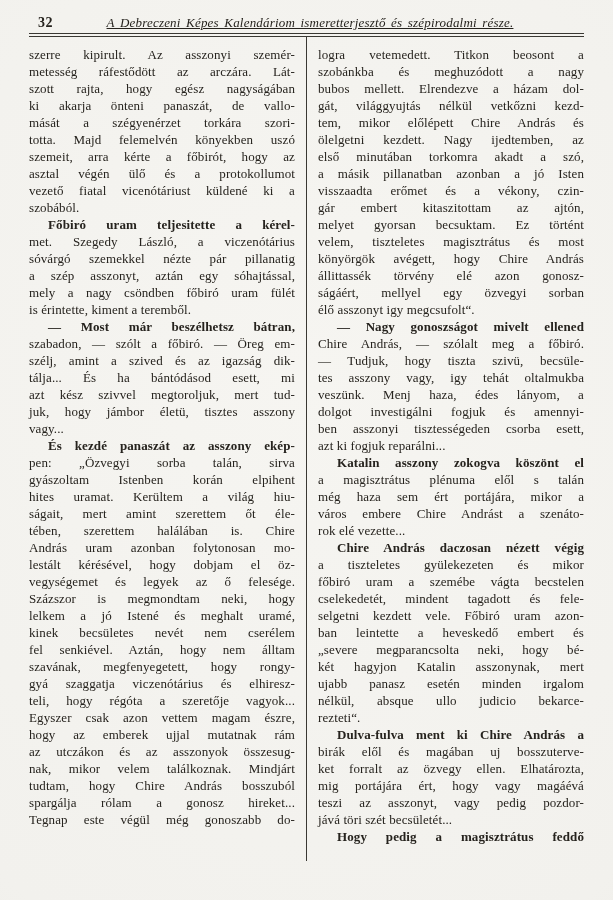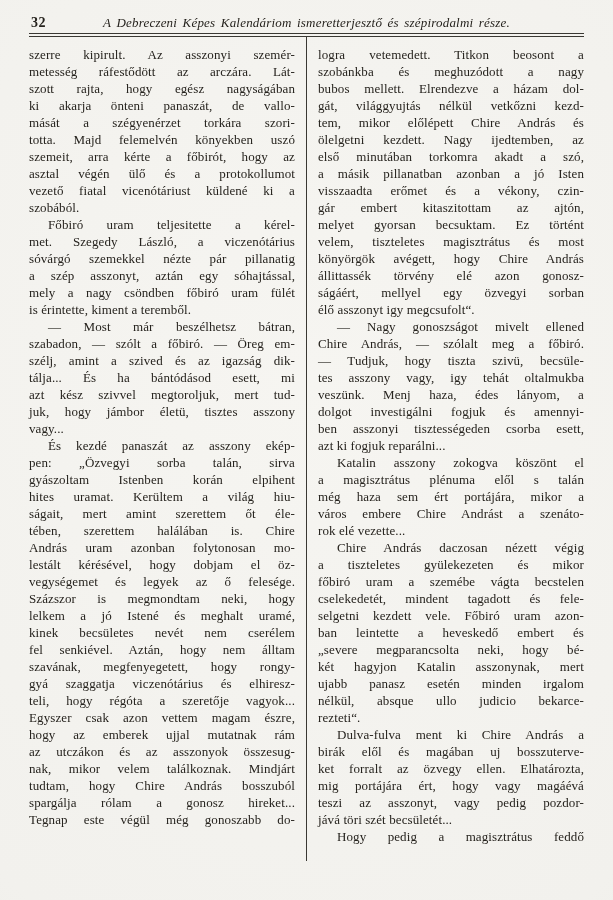--- a/index.html
+++ b/index.html
@@ -10,21 +10,21 @@
   }
   .page{
     position:relative;
     width:613px;height:900px;
     background:radial-gradient(130% 105% at 50% 42%, #f6f5f1 0%, #f2f1ed 65%, #eae9e5 100%);
     color:#26231e;
     overflow:hidden;
   }
   
   .pagehead{
-    position:absolute;top:15px;left:29px;right:29px;height:16px;
+    position:absolute;top:15px;left:36px;right:29px;height:16px;text-decoration:underline;
   }
   .pagenum{
     position:absolute;left:2px;top:0;
     font-size:14px;font-weight:bold;letter-spacing:.5px;
   }
   .runtitle{
     display:block;text-align:center;
     font-style:italic;font-size:13px;letter-spacing:.2px;word-spacing:2px;
     white-space:nowrap;
   }
@@ -43,21 +43,21 @@
     position:absolute;left:306px;top:37px;width:1px;height:824px;
     background:#3a3833;
   }
   .para{margin:0;padding:0;}
   .line{
     text-align:justify;
     text-align-last:justify;
     letter-spacing:.1px;
     white-space:nowrap; 
   }
-  .line.ind{text-indent:19px;}
+  .line.ind{text-indent:19px;font-weight:bold;}
   .line.end{text-align:right;text-align-last:left;}
 </style>
 </head>
 <body>
 
 <div class="page">
 
   <header class="pagehead">
     <span class="pagenum">32</span>
     <span class="runtitle">A Debreczeni Képes Kalendáriom ismeretterjesztő és szépirodalmi része.</span>

